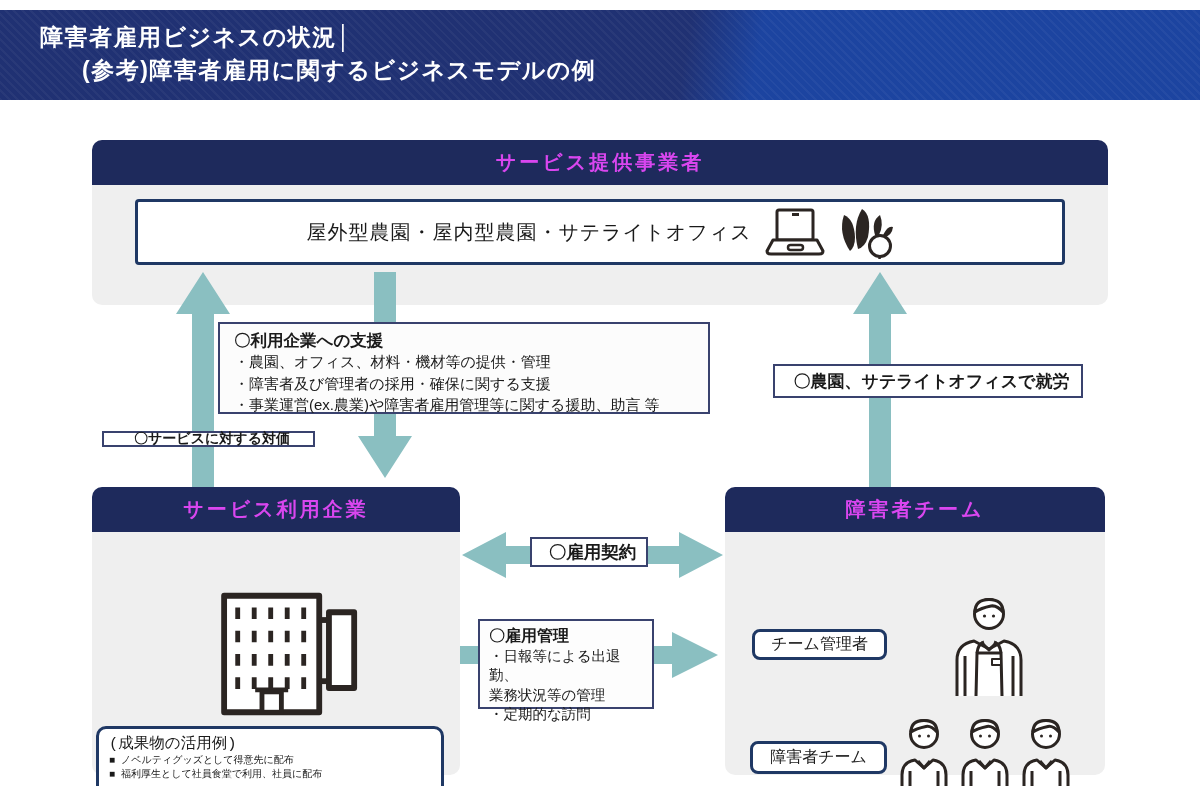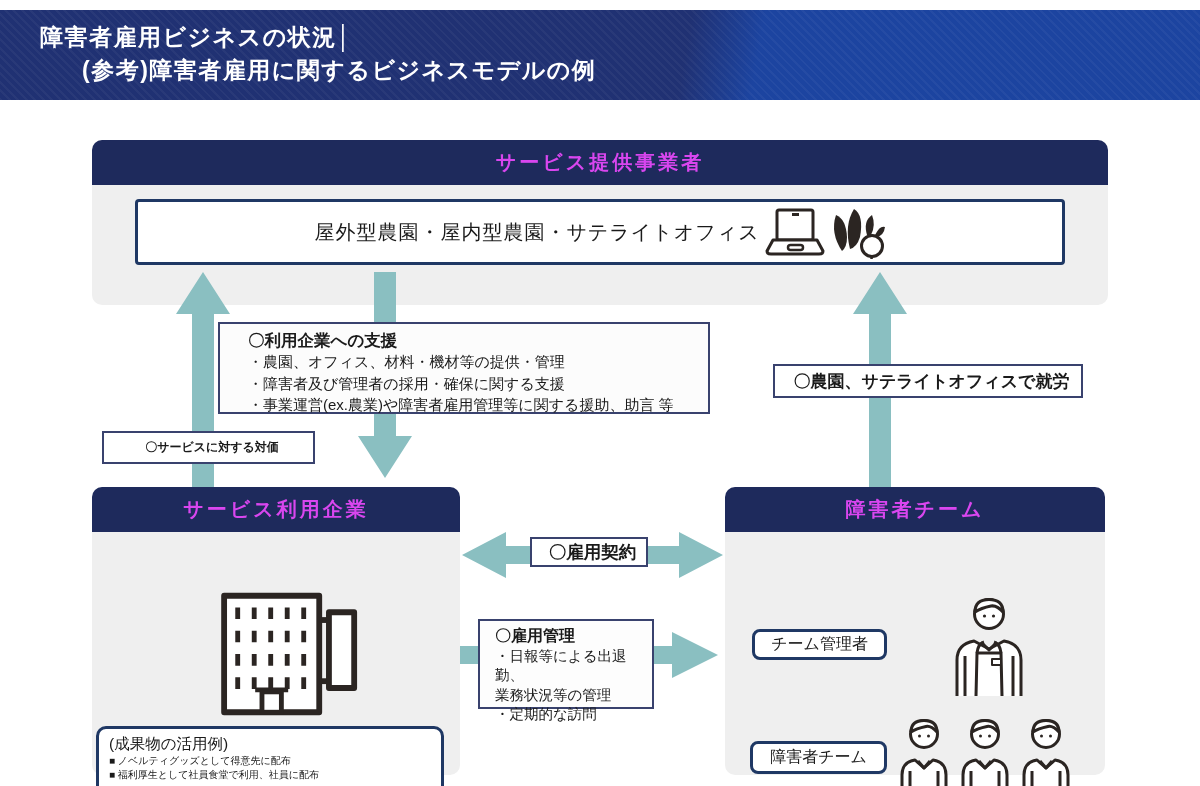--- a/index.html
+++ b/index.html
@@ -16,39 +16,39 @@
   .banner-line.l2{padding-left:42px;}
 
   
   .panel{position:absolute;}
   .panel-header{position:absolute;left:0;right:0;top:0;height:45px;background:var(--navy);
           border-radius:10px 10px 0 0;color:#d946ef;font-weight:bold;font-size:20px;letter-spacing:3px;
           display:flex;align-items:center;justify-content:center;}
   .panel-body{position:absolute;left:0;right:0;top:45px;bottom:0;background:var(--panel-body);
           border-radius:0 0 10px 10px;}
   .provider{left:92px;top:140px;width:1016px;height:165px;}
-  .client{left:92px;top:487px;width:368px;height:288px;}
+  .client{left:92px;top:487px;width:368px;height:288px;font-family:Liberation Mono, monospace;}
   .team{left:725px;top:487px;width:380px;height:288px;}
 
   .facility{position:absolute;left:43px;top:14px;width:930px;height:66px;background:#fff;
           border:3px solid var(--border-navy);border-radius:4px;box-sizing:border-box;
-          display:flex;align-items:center;justify-content:center;gap:4px;}
+          display:flex;align-items:center;justify-content:center;gap:12px;}
   .facility-text{font-size:20px;letter-spacing:1px;}
 
   
   .note{position:absolute;background:#fcfcfc;border:2px solid #39426e;box-sizing:border-box;}
-  .support-box{left:218px;top:322px;width:492px;height:92px;padding:6px 28px;}
+  .support-box{left:218px;top:322px;width:492px;height:92px;padding:6px 14px;}
   .note-title{font-size:16.5px;font-weight:bold;line-height:1.3;}
   .note-item{font-size:15px;line-height:1.43;}
   .pill{position:absolute;background:#fff;border:2px solid #39426e;box-sizing:border-box;
         display:flex;align-items:center;justify-content:center;font-weight:bold;padding-left:7px;}
-  .fee-label{left:102px;top:431px;width:213px;height:33px;font-size:12px;}
+  .fee-label{left:102px;top:431px;width:213px;height:16px;font-size:14px;}
   .work-label{left:773px;top:364px;width:310px;height:34px;font-size:17px;}
   .contract-label{left:530px;top:537px;width:118px;height:30px;font-size:17.5px;}
-  .mgmt-box{left:478px;top:619px;width:176px;height:90px;padding:5px 15px;background:#fdfdfd;}
+  .mgmt-box{left:478px;top:619px;width:176px;height:90px;padding:5px 9px;background:#fdfdfd;}
   .mgmt-box .note-title{font-size:16px;}
   .mgmt-box .note-item{font-size:14.5px;line-height:1.35;white-space:pre-line;}
 
   
   .small-label{position:absolute;background:#fff;border:3px solid var(--border-navy);
         border-radius:8px;box-sizing:border-box;display:flex;align-items:center;justify-content:center;
         font-size:16px;}
   .mgr-label{left:27px;top:97px;width:135px;height:31px;}
   .members-label{left:25px;top:209px;width:137px;height:33px;}
 

